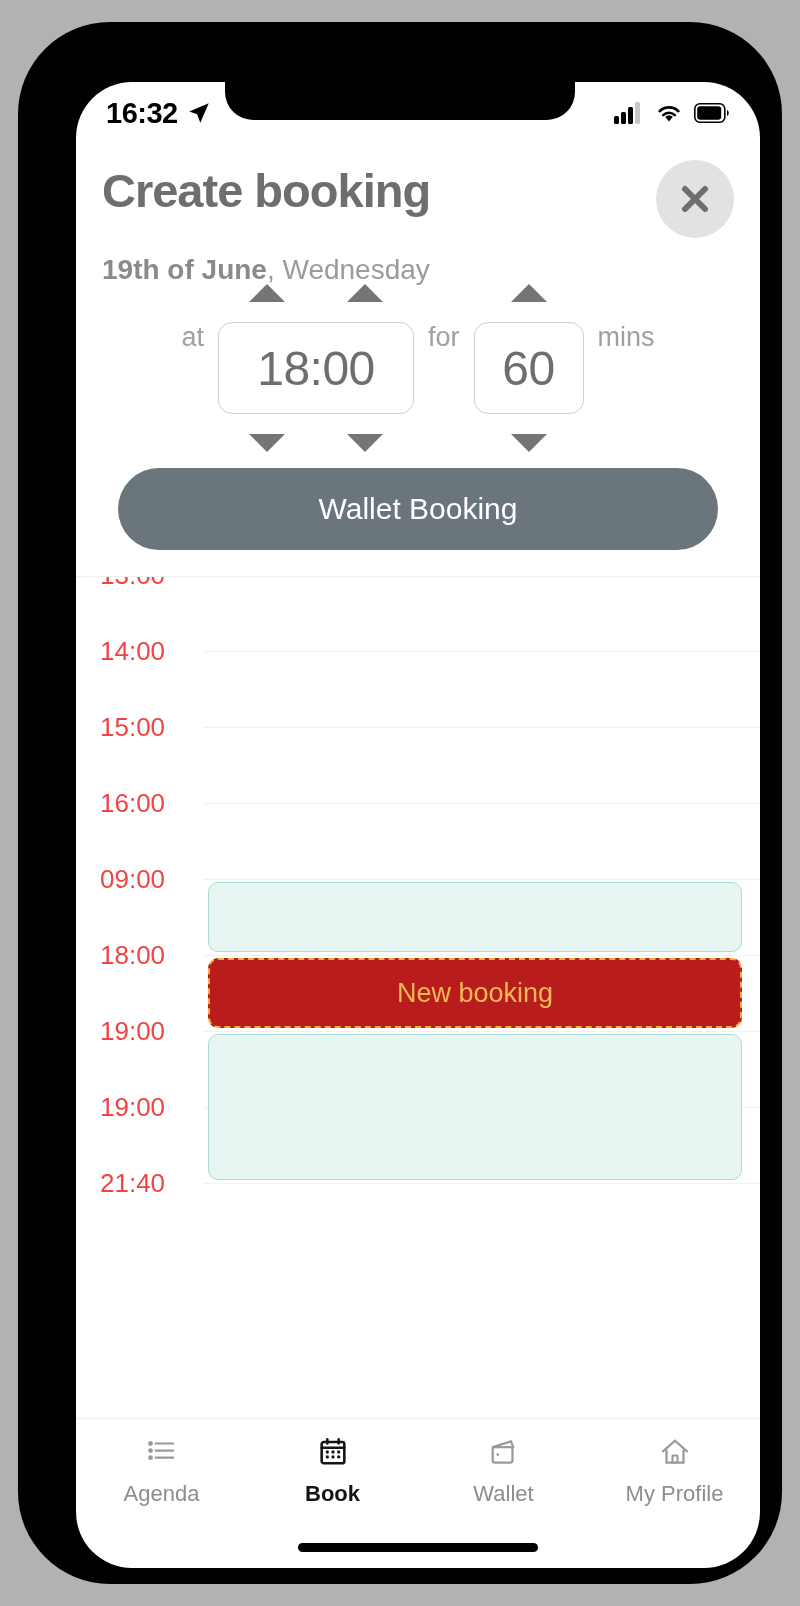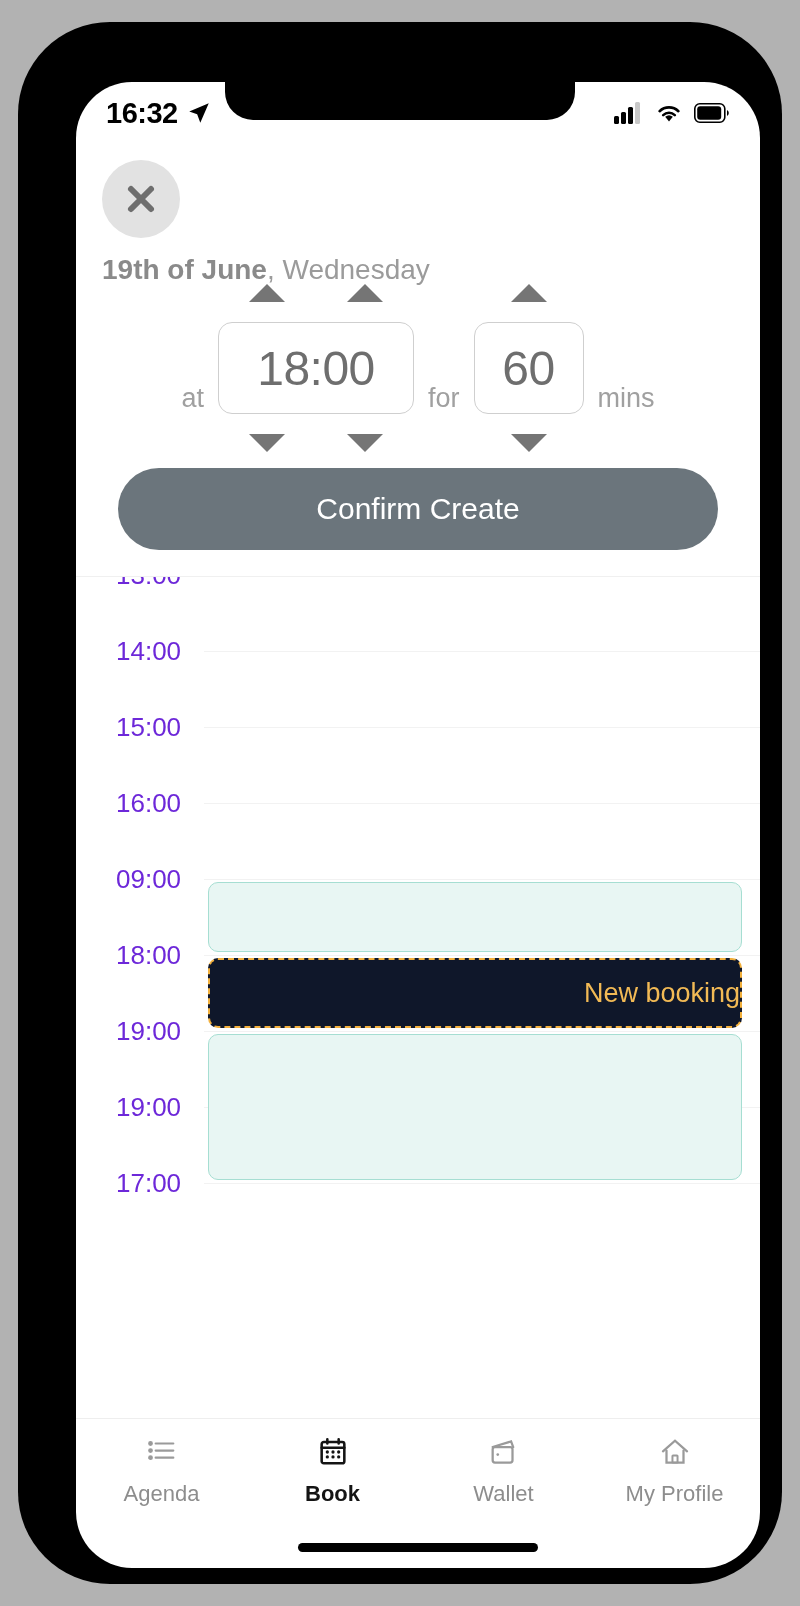--- a/index.html
+++ b/index.html
@@ -95,21 +95,21 @@
   
   .stepper-area {
     flex: 0 0 auto;
     padding: 36px 0 0 0;
     display: flex;
     align-items: center;
     justify-content: center;
   }
   .stepper-inner {
     display: flex;
-    align-items: flex-end;
+    align-items: flex-start;
     gap: 14px;
   }
   .aux-label {
     font-size: 27px;
     color: #a0a0a0;
   }
   .spin-group { position: relative; }
   .spin-box {
     border: 1.5px solid #cfcfcf;
     border-radius: 14px;
@@ -175,45 +175,45 @@
     margin-top: -26px;
     height: 700px;
   }
   .hour-row {
     position: absolute;
     left: 0; right: 0;
     height: 0;
   }
   .hour-label {
     position: absolute;
-    left: 40px;
+    left: 24px;
     top: -15px;
     font-size: 26px;
-    color: #6d28d9;
+    color: #ef4444;
   }
   .hour-line {
     position: absolute;
     left: 128px; right: 0;
     top: 0;
     height: 1px;
     background: #f2f2f2;
   }
   .evt {
     position: absolute;
     left: 132px; right: 18px;
     border-radius: 10px;
   }
   .evt.existing {
     background: #e8f6f3;
     border: 1.5px solid #a6ded2;
   }
   .evt.new {
-    background: #0f172a;
+    background: #b91c1c;
     border: 2.5px dashed #f2b03c;
-    display: flex; align-items: center; justify-content: flex-end;
+    display: flex; align-items: center; justify-content: center;
   }
   .evt-label {
     font-size: 27px;
     color: #f2ba55;
   }
 
   
   .tab-bar {
     flex: 0 0 108px;
     border-top: 1px solid #eeeeee;
@@ -271,20 +271,21 @@
           <svg width="36" height="20" viewBox="0 0 36 20">
             <rect x="0.8" y="0.8" width="30" height="18.4" rx="5" fill="none" stroke="#000" stroke-width="1.6"></rect>
             <rect x="3.2" y="3.2" width="24" height="13.6" rx="3" fill="#000"></rect>
             <path d="M33 7 v6 a3.4 3.4 0 0 0 0 -6 Z" fill="#000"></path>
           </svg>
         </div>
       </div>
 
       <div class="header">
         <div class="header-row">
+          <div class="page-title">Create booking</div>
           <div class="close-btn">
             <svg width="34" height="34" viewBox="0 0 34 34">
               <path d="M7 7 L27 27 M27 7 L7 27" stroke="#6e6e6e" stroke-width="6" stroke-linecap="round"></path>
             </svg>
           </div>
         </div>
         <div class="subtitle">
           <span class="sub-strong">19th of June</span><span>, Wednesday</span>
         </div>
       </div>
@@ -319,21 +320,21 @@
             <div class="arrows-row down single">
               <span class="tri down"></span>
             </div>
           </div>
 
           <span class="aux-label">mins</span>
         </div>
       </div>
 
       <div class="confirm-wrap">
-        <button class="confirm-btn">Confirm Create</button>
+        <button class="confirm-btn">Wallet Booking</button>
       </div>
 
       <div class="cal-scroll">
         <div class="cal-inner" id="cal-inner">
             <div class="hour-row" style="top: 24px;">
               <div class="hour-label">13:00</div>
             </div>
             <div class="hour-row" style="top: 100px;">
               <div class="hour-label">14:00</div>
               <div class="hour-line"></div>
@@ -356,21 +357,21 @@
             </div>
             <div class="hour-row" style="top: 480px;">
               <div class="hour-label">19:00</div>
               <div class="hour-line"></div>
             </div>
             <div class="hour-row" style="top: 556px;">
               <div class="hour-label">19:00</div>
               <div class="hour-line"></div>
             </div>
             <div class="hour-row" style="top: 632px;">
-              <div class="hour-label">17:00</div>
+              <div class="hour-label">21:40</div>
               <div class="hour-line"></div>
             </div>
             <div class="evt existing" style="top: 331px; height: 70px;"></div>
             <div class="evt new" style="top: 407px; height: 70px;">
               <span class="evt-label">New booking</span>
             </div>
             <div class="evt existing" style="top: 483px; height: 146px;"></div>
           </div>
       </div>
 

